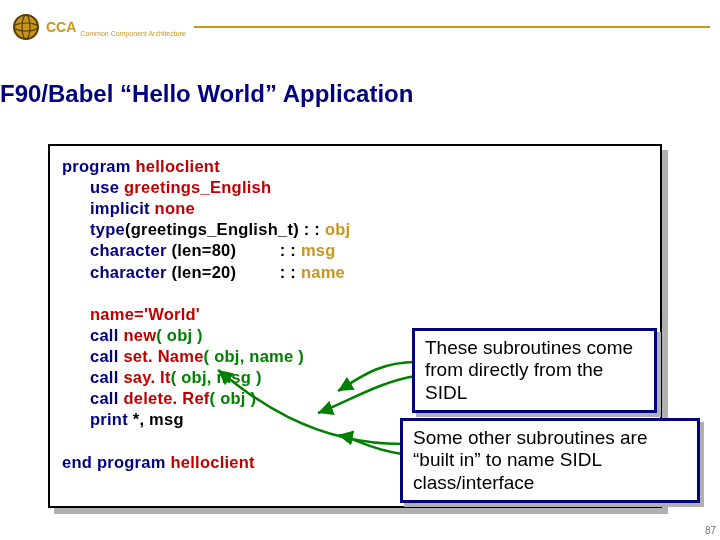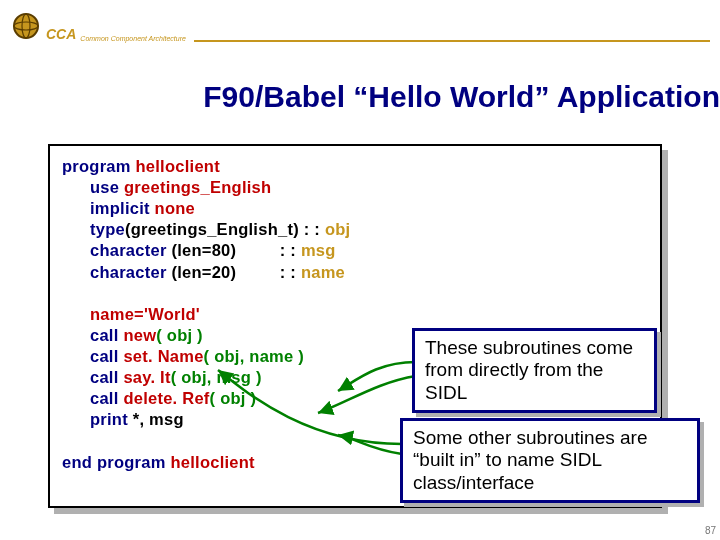--- a/index.html
+++ b/index.html
@@ -12,22 +12,21 @@
     position: relative;
     overflow: hidden;
   }
   .header {
     position: absolute;
     top: 12px;
     left: 0;
     right: 0;
     height: 30px;
     display: flex;
-    align-items: flex-end;
-    font-style: italic;
+    align-items: center;
   }
   .logo {
     width: 32px; height: 32px;
     margin-left: 10px;
     position: relative;
   }
   .logo svg { width: 32px; height: 32px; }
   .cca-text {
     margin-left: 4px;
     font-size: 14px;
@@ -44,22 +43,22 @@
     flex: 1;
     height: 2px;
     background: #c6961e;
     margin-left: 8px;
     margin-right: 10px;
   }
   .title {
     position: absolute;
     top: 80px;
     left: 0; right: 0;
-    text-align: right;
-    font-size: 30px;
+    text-align: left;
+    font-size: 24px;
     font-weight: bold;
     color: #000080;
   }
   .codebox-shadow {
     position: absolute;
     left: 54px; top: 150px;
     width: 614px; height: 364px;
     background: #b0b0b0;
   }
   .codebox {

